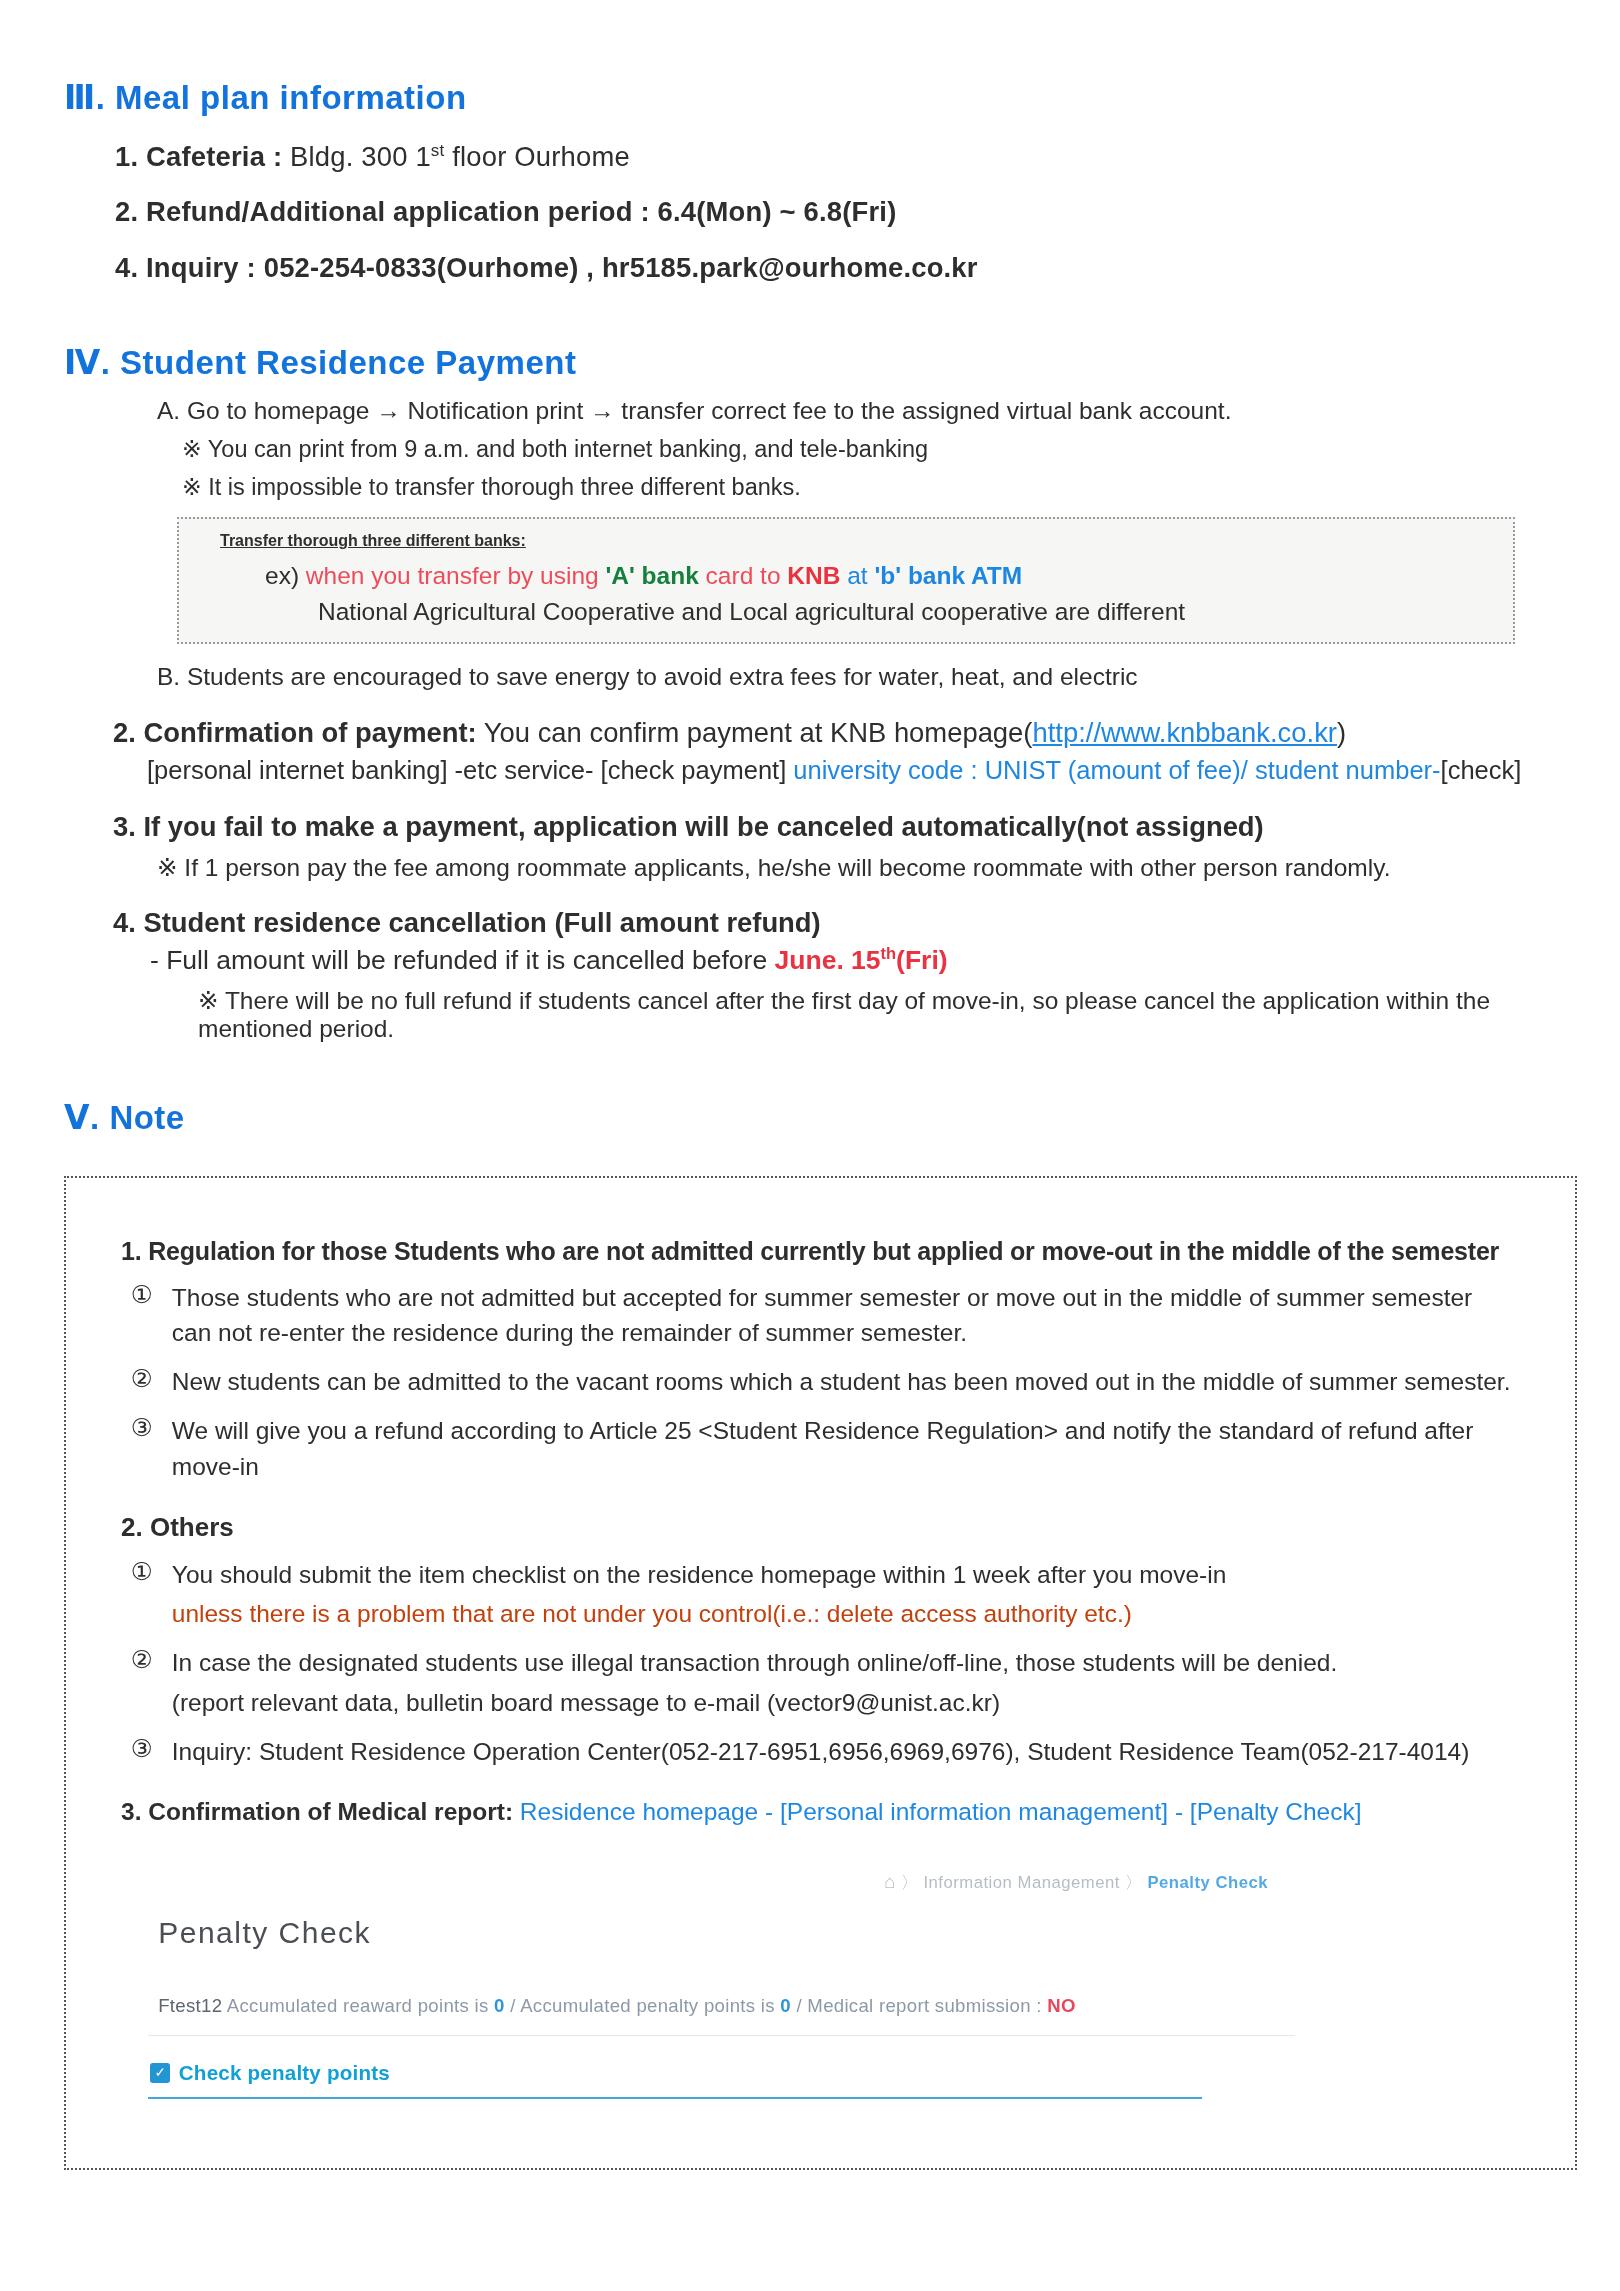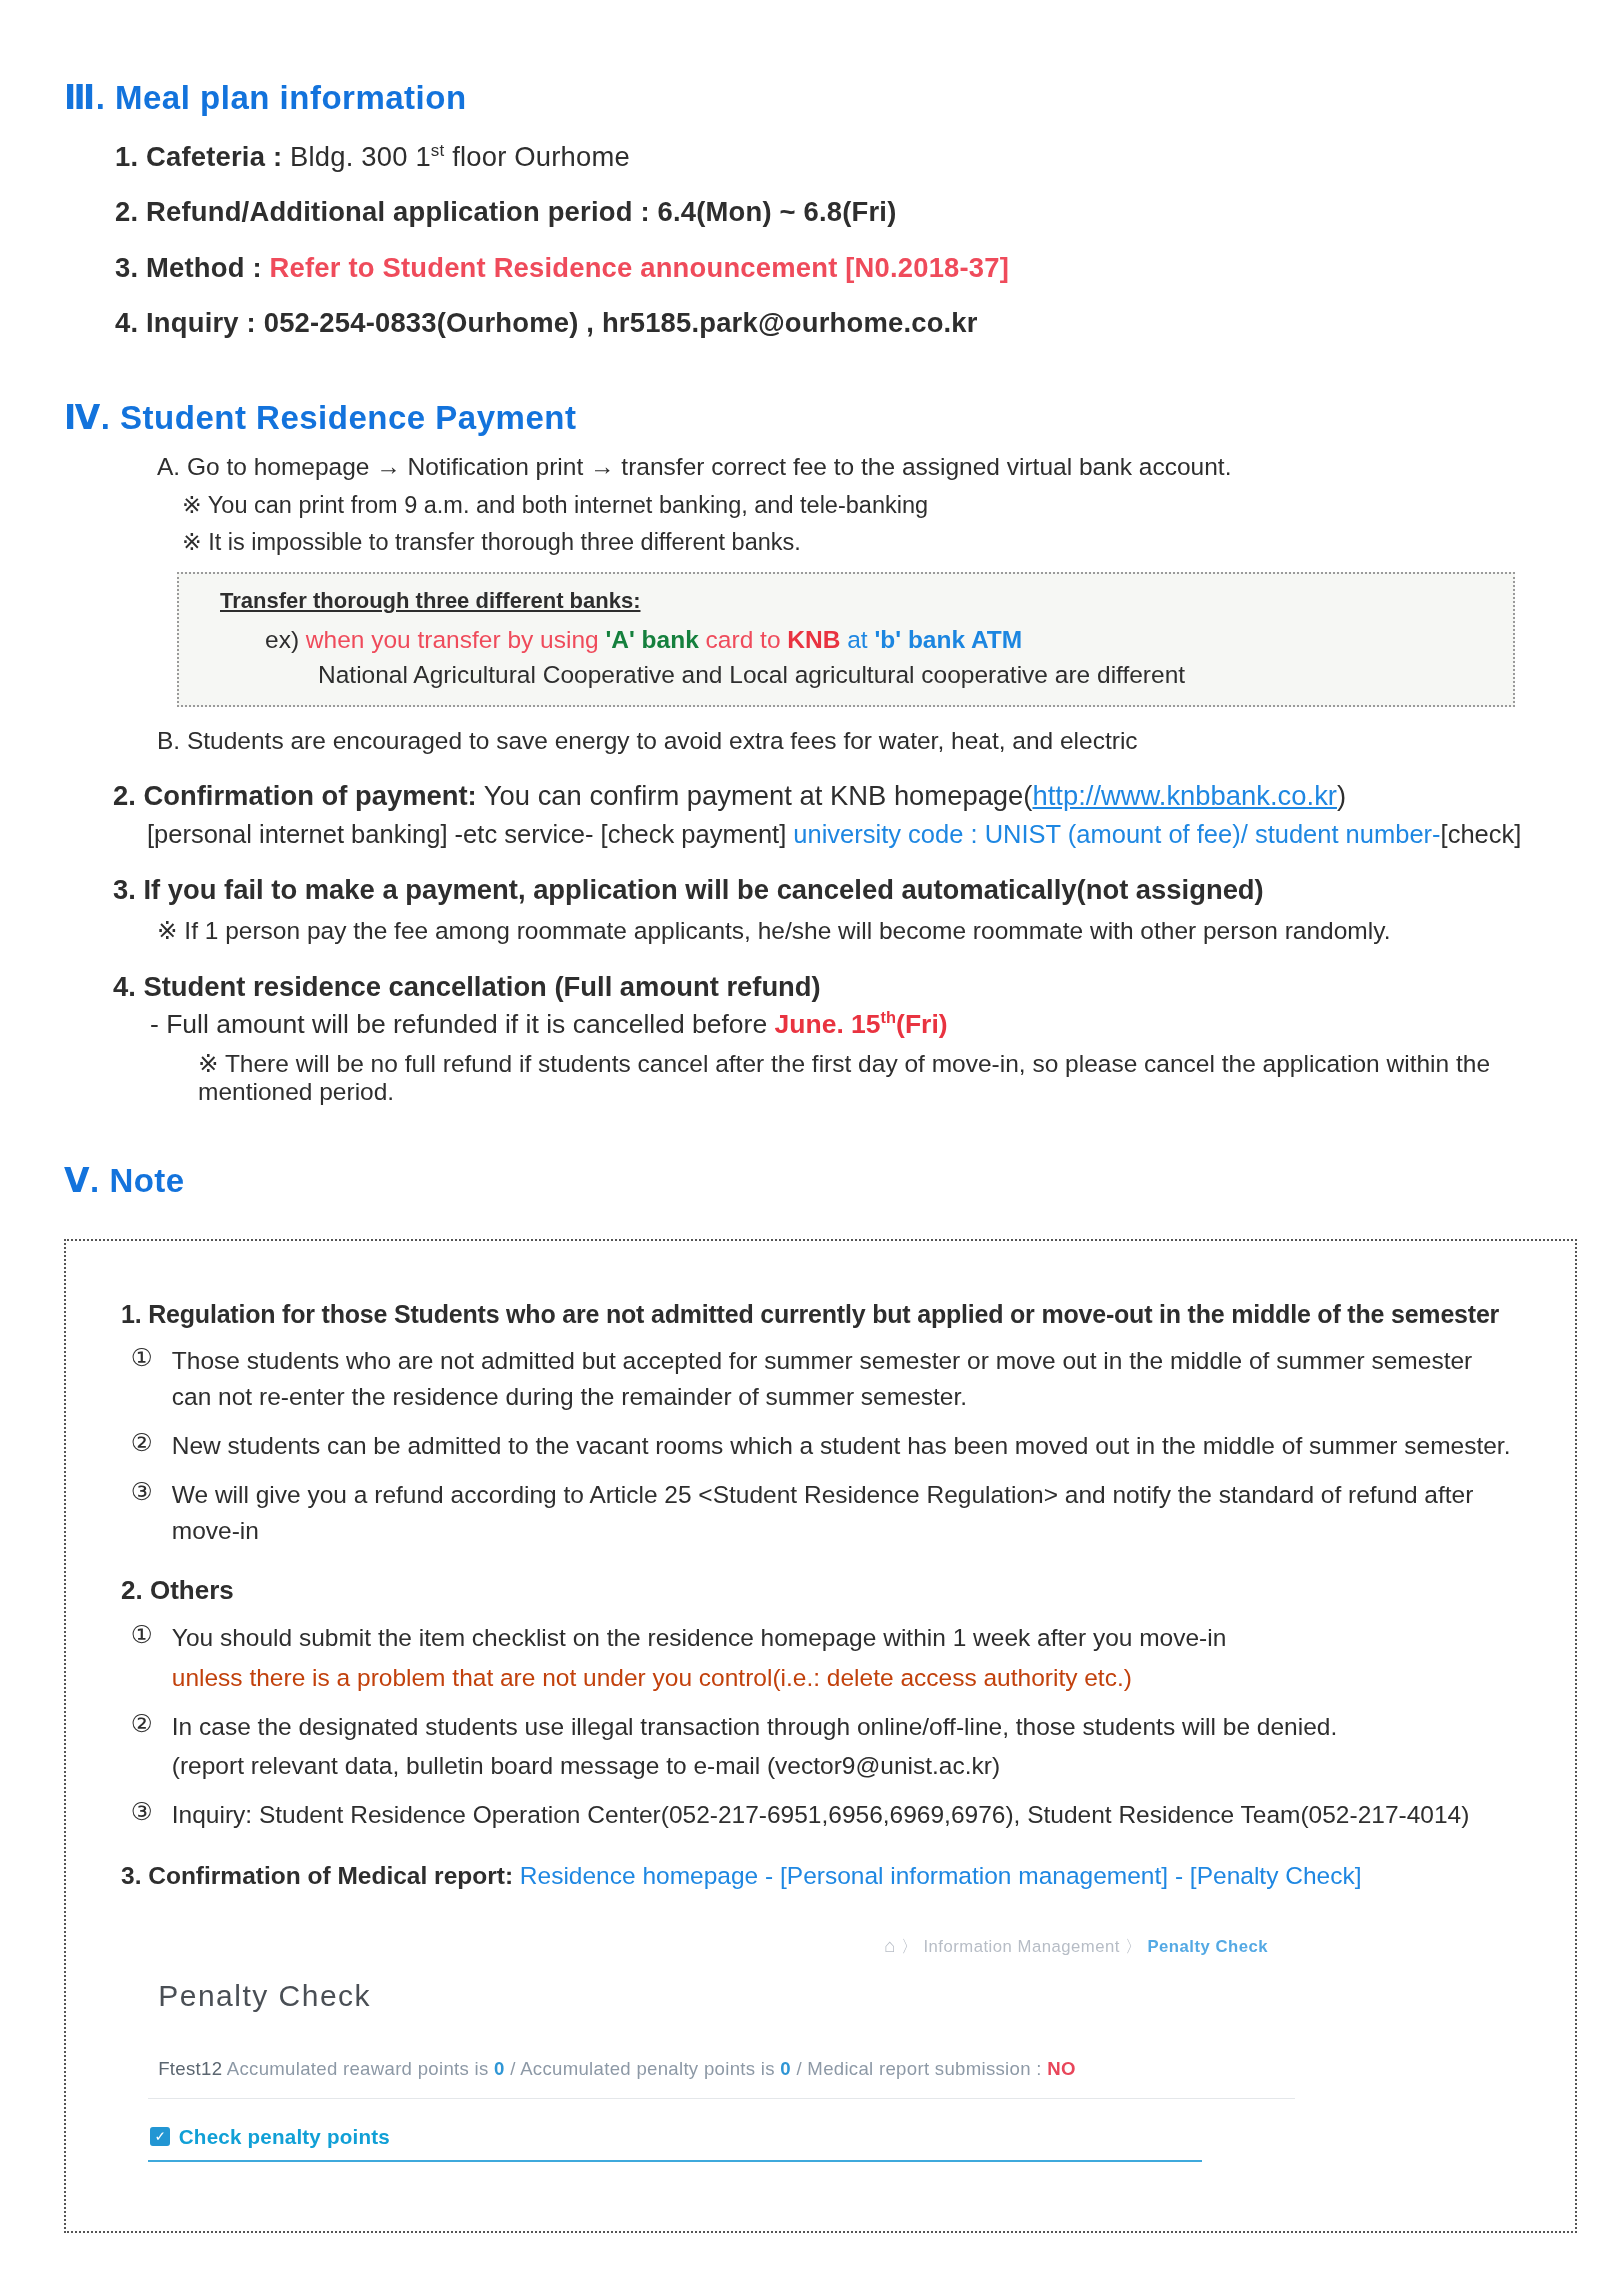--- a/index.html
+++ b/index.html
@@ -22,21 +22,21 @@
   sup{font-size:.62em}
   
   .pay-item{font-size:27.4px;font-weight:bold;margin:25.5px 0 0 49px}
   .step{font-size:24.5px;font-weight:normal;margin:15.7px 0 0 93px}
   .refline{font-size:23.5px;font-weight:normal;margin:9.8px 0 0 118px}
   .u-red{text-decoration:underline;text-decoration-color:#e93340}
   .transfer-box{
     margin:15.7px 0 0 113px;width:1338px;border:2px dotted #9a9a9a;
     background:#f6f7f4;padding:13.7px 9.8px 15.7px 41px;font-size:24.5px;
   }
-  .transfer-title{font-weight:bold;text-decoration:underline;font-size:22px}
+  .transfer-title{font-weight:bold;text-decoration:underline;font-size:16px}
   .transfer-ex{margin:11.8px 0 0 45px}
   .transfer-nat{margin:7.8px 0 0 98px}
   .cont-line{font-size:25.5px;font-weight:normal;margin:7.8px 0 0 83px}
   .note-small{font-size:24.5px;font-weight:normal;margin:9.8px 0 0 93px}
   .dash-line{font-size:26.5px;font-weight:normal;margin:5px 0 0 86px}
   .wrap-indent{padding-left:41px;text-indent:0}
   
   .note-box{
     margin-top:39px;border:2px dotted #555;
     padding:59px 59px 69px 55px;min-height:882px;
@@ -80,24 +80,20 @@
   <div class="item">
     <span>1.</span>
     <span>Cafeteria : </span><span class="val-normal">Bldg. 300 1</span><sup class="val-normal">st</sup><span class="val-normal"> floor Ourhome</span>
   </div>
 
   <div class="item">
     <span>2.</span>
     <span>Refund/Additional application period  : </span><span>6.4(Mon) ~ 6.8(Fri)</span>
   </div>
 
-  <div class="item">
-    <span>3.</span>
-    <span>Method : </span><span class="red">Refer to Student Residence announcement [N0.2018-37]</span>
-  </div>
 
   <div class="item">
     <span>4.</span>
     <span>Inquiry : </span><span>052-254-0833(Ourhome) , hr5185.park@ourhome.co.kr</span>
   </div>
 
   <div class="sec-title mt-gap">Ⅳ. Student Residence Payment</div>
 
 
   <div class="step">A. Go to homepage → Notification print  → transfer correct fee to the assigned virtual bank account.</div>

